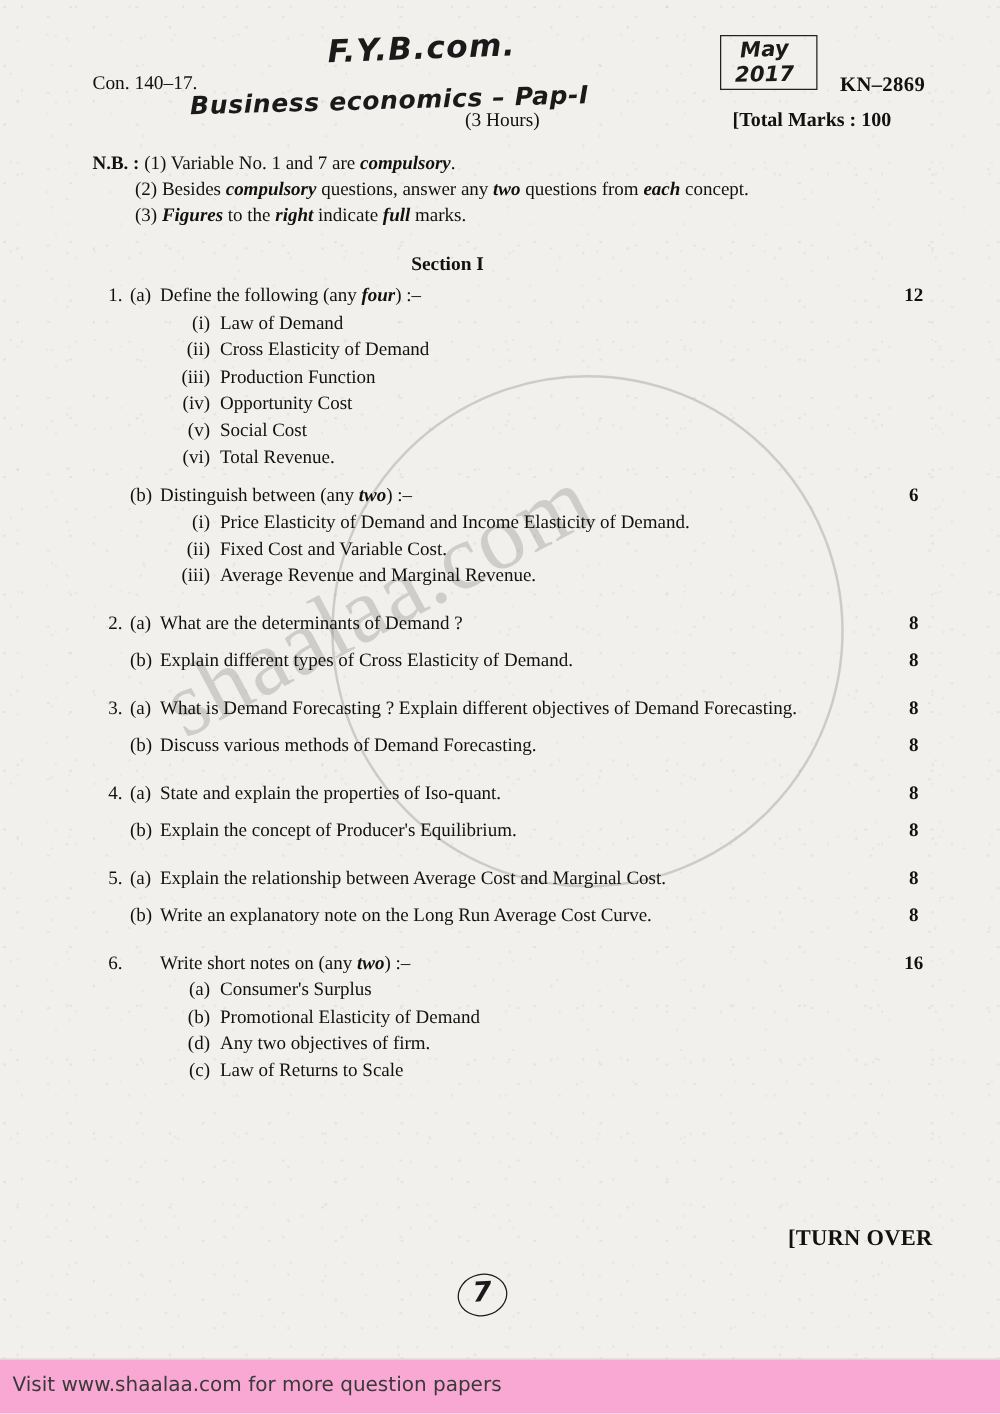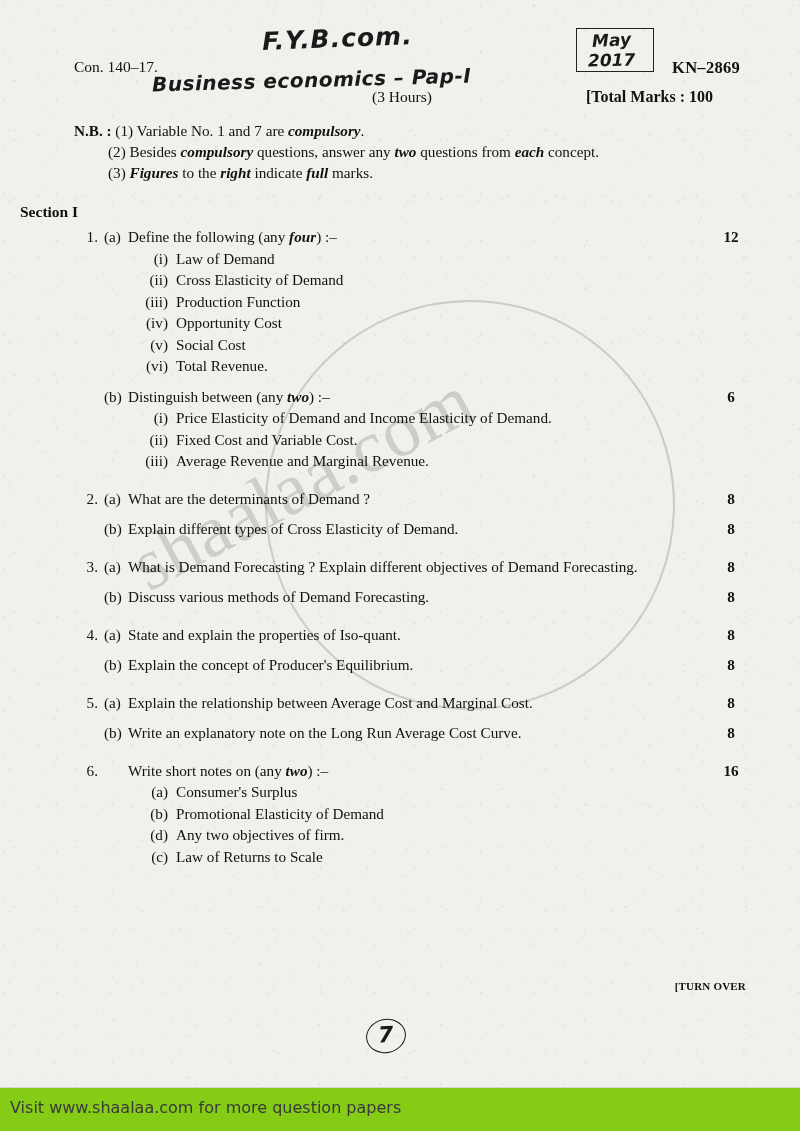--- a/index.html
+++ b/index.html
@@ -120,21 +120,21 @@
   
   #nb { position: absolute; left: 74px; top: 120px; width: 660px; font-size: 15.2px; line-height: 21px; color: #111; }
   #nb .nb-row { display: block; white-space: nowrap; }
   #nb .nb-label { font-weight: 700; }
   .ind2 { padding-left: 34px; }
   .b { font-weight: 700; font-style: italic; }
 
   
   #section-heading {
     position: absolute; left: 0; top: 203px; width: 696px;
-    text-align: left; font-size: 15.5px; font-weight: 700; color: #111;
+    text-align: center; font-size: 15.5px; font-weight: 700; color: #111;
     padding-left: 20px;
   }
 
   
   #questions { position: absolute; left: 74px; top: 226px; width: 672px; color: #111; }
   .q-block { position: relative; }
   .q-line {
     position: relative;
     font-size: 15.2px;
     line-height: 21.5px;
@@ -148,29 +148,29 @@
     font-weight: 700; font-size: 15.2px;
     width: 30px; text-align: center;
   }
   .item-indent { padding-left: 60px; }
   .gap-sm { height: 9px; }
   .gap-md { height: 16px; }
 
   
   #turnover {
     position: absolute; right: 54px; top: 980px;
-    font-size: 11px; font-weight: 700; color: #111;
+    font-size: 18px; font-weight: 700; color: #111;
     letter-spacing: .2px;
   }
 
   
   #footer-bar {
     position: absolute; left: 0; bottom: 0;
     width: 800px; height: 44px;
-    background: #84cc16;
+    background: #f9a8d4;
     border-top: 1px solid #d8d8d8;
   }
   #footer-text {
     position: absolute; left: 10px; top: 10px;
     font-family: "DejaVu Sans", sans-serif;
     font-size: 16px;
     color: #3a3a3a;
   }
 </style>
 </head>

